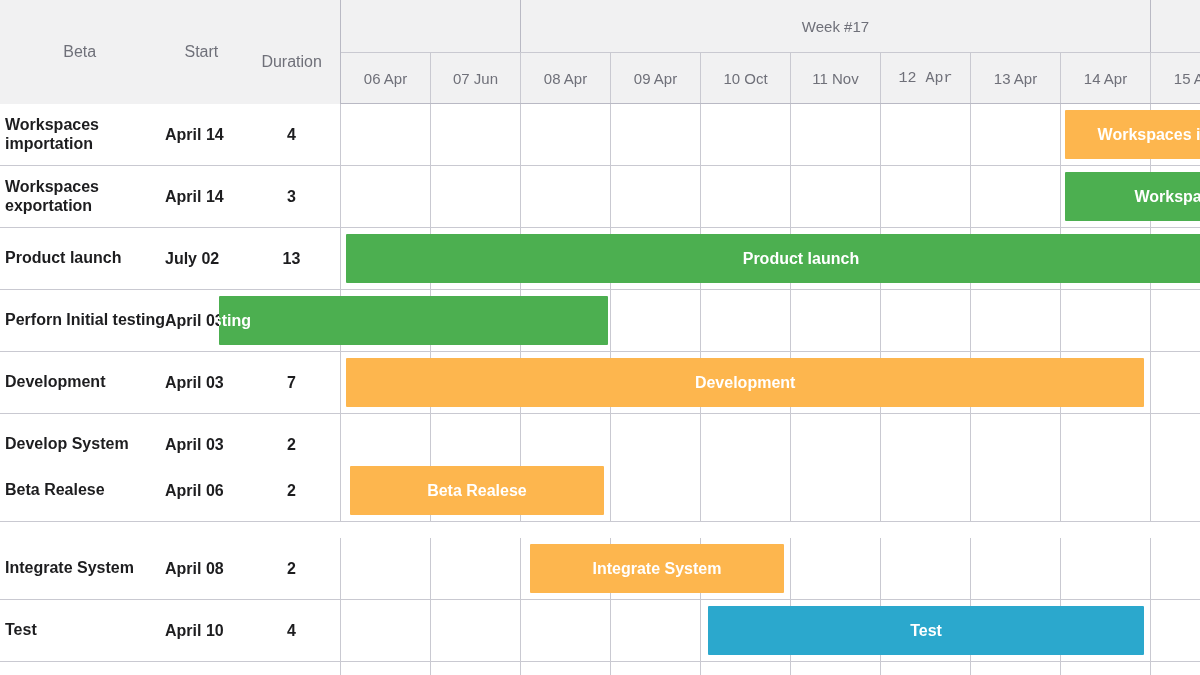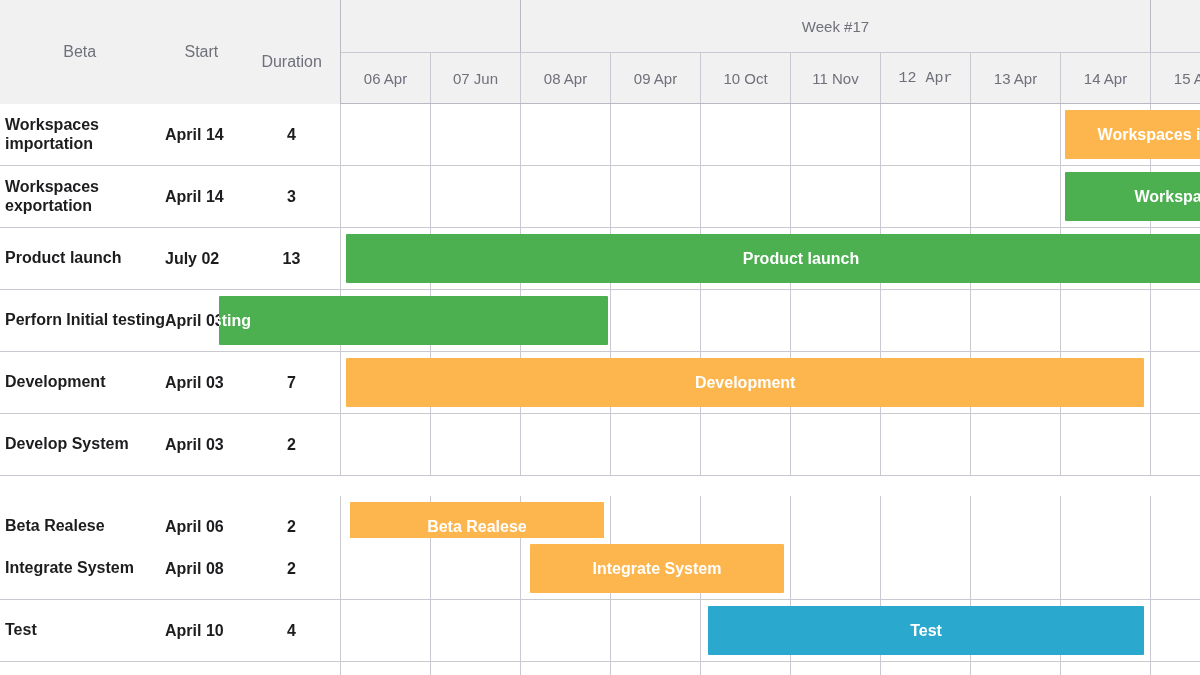--- a/index.html
+++ b/index.html
@@ -312,21 +312,21 @@
         <div class="grid-line" style="left: 430px;"></div>
         <div class="grid-line" style="left: 520px;"></div>
         <div class="grid-line" style="left: 610px;"></div>
         <div class="grid-line" style="left: 700px;"></div>
         <div class="grid-line" style="left: 790px;"></div>
         <div class="grid-line" style="left: 880px;"></div>
         <div class="grid-line" style="left: 970px;"></div>
         <div class="grid-line" style="left: 1060px;"></div>
         <div class="grid-line" style="left: 1150px;"></div>
       </div>
-      <div class="row" style="top: 392px; height: 62px;">
+      <div class="row" style="top: 356px; height: 62px;">
         <div class="row-left">
           <div class="cell-task">Beta Realese</div>
           <div class="cell-start">April 06</div>
           <div class="cell-duration">2</div>
         </div>
         <div class="grid-line" style="left: 340px;"></div>
         <div class="grid-line" style="left: 430px;"></div>
         <div class="grid-line" style="left: 520px;"></div>
         <div class="grid-line" style="left: 610px;"></div>
         <div class="grid-line" style="left: 700px;"></div>

